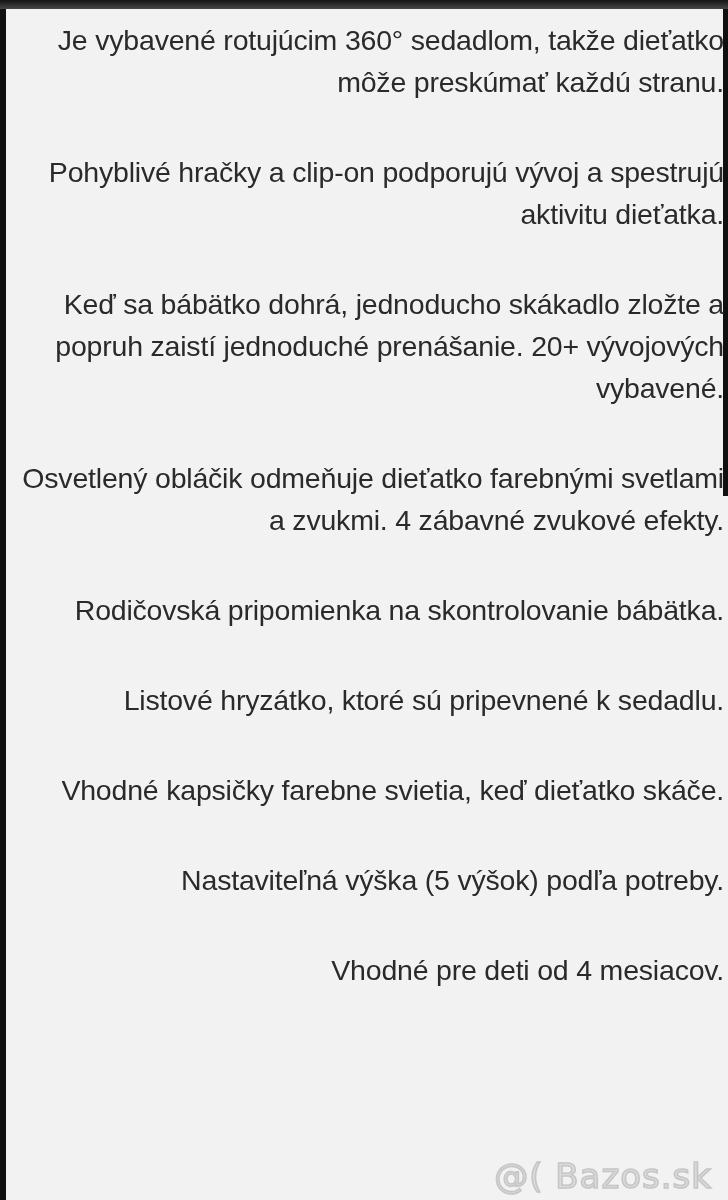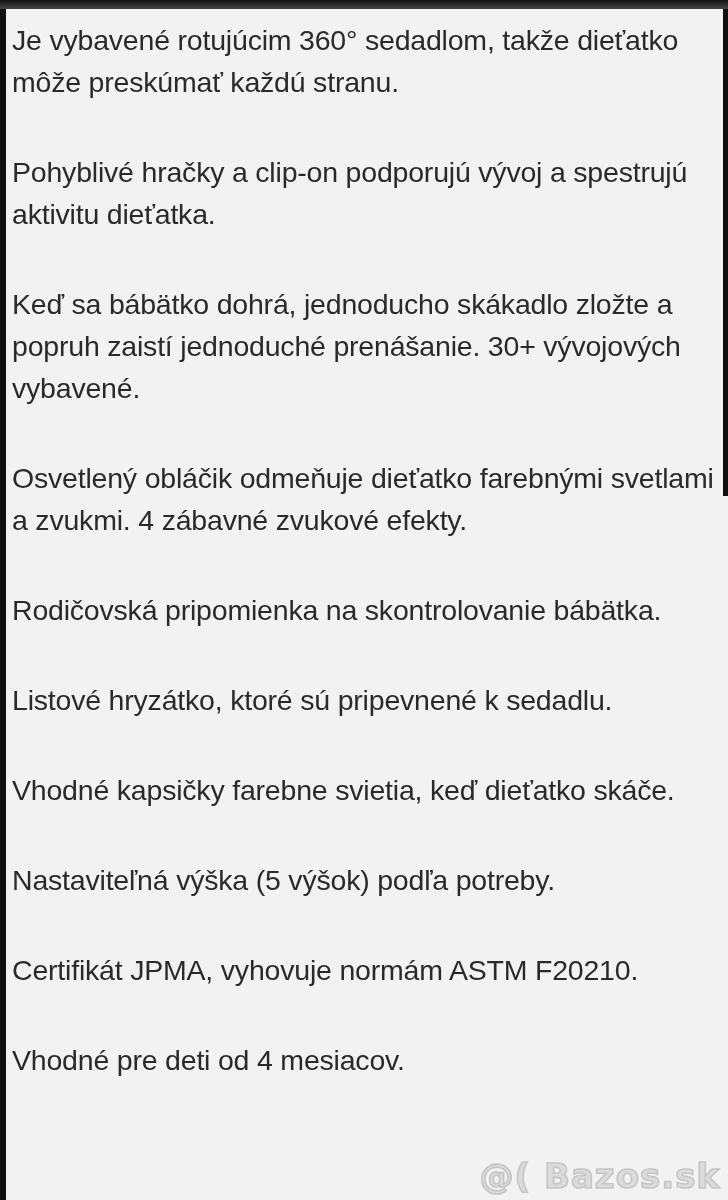--- a/index.html
+++ b/index.html
@@ -1,21 +1,21 @@
 <!DOCTYPE html>
 <html style="--bg: #f2f2f2; --text: #2a2a2a; --sidebar: #101010; --watermark: #c6c6c6;"><head>
 <meta charset="utf-8">
 <style>
   :root{
     --bg:#f2f2f2;
     --text:#2a2a2a;
     --sidebar:#101010;
     --watermark:#c6c6c6;
   }
-  *{margin:0;padding:0;box-sizing:border-box;}
+  *{margin:0;padding:0;box-sizing:border-box;text-align:right;}
   html,body{width:728px;height:1200px;}
   body{
     position:relative;
     overflow:hidden;
     background:var(--bg);
     font-family:"Liberation Sans", sans-serif;
     color:var(--text);
   }
   .edge-bar-left{
     position:absolute;left:0;top:0;bottom:0;width:6px;
@@ -40,24 +40,24 @@
   }
   .text-line{
     font-size:28.5px;
     line-height:42px;
     letter-spacing:-0.2px;
     white-space:nowrap;
     color:var(--text);
   }
   .watermark{
     position:absolute;
-    right:8px;bottom:4px;
+    right:16px;bottom:4px;
     font-family:"DejaVu Sans", sans-serif;
     font-size:34px;
-    font-weight:bold;
+    font-weight:normal;
     letter-spacing:1px;
     color:rgba(246,246,246,0.55);
     -webkit-text-stroke:1.6px var(--watermark);
     text-shadow:0 0 1px #bbbbbb;
     z-index:3;
     white-space:nowrap;
   }
 </style>
 </head>
 <body>
@@ -70,40 +70,37 @@
     <div class="paragraph">
       <div class="text-line">Je vybavené rotujúcim 360° sedadlom, takže dieťatko</div>
       <div class="text-line">môže preskúmať každú stranu.</div>
     </div>
     <div class="paragraph">
       <div class="text-line">Pohyblivé hračky a clip-on podporujú vývoj a spestrujú</div>
       <div class="text-line">aktivitu dieťatka.</div>
     </div>
     <div class="paragraph">
       <div class="text-line">Keď sa bábätko dohrá, jednoducho skákadlo zložte a</div>
-      <div class="text-line">popruh zaistí jednoduché prenášanie. 30+ vývojových</div>
+      <div class="text-line">popruh zaistí jednoduché prenášanie. 20+ vývojových</div>
       <div class="text-line">vybavené.</div>
     </div>
     <div class="paragraph">
       <div class="text-line">Osvetlený obláčik odmeňuje dieťatko farebnými svetlami</div>
       <div class="text-line">a zvukmi. 4 zábavné zvukové efekty.</div>
     </div>
     <div class="paragraph">
       <div class="text-line">Rodičovská pripomienka na skontrolovanie bábätka.</div>
     </div>
     <div class="paragraph">
       <div class="text-line">Listové hryzátko, ktoré sú pripevnené k sedadlu.</div>
     </div>
     <div class="paragraph">
       <div class="text-line">Vhodné kapsičky farebne svietia, keď dieťatko skáče.</div>
     </div>
     <div class="paragraph">
       <div class="text-line">Nastaviteľná výška (5 výšok) podľa potreby.</div>
     </div>
     <div class="paragraph">
-      <div class="text-line">Certifikát JPMA, vyhovuje normám ASTM F20210.</div>
-    </div>
-    <div class="paragraph">
       <div class="text-line">Vhodné pre deti od 4 mesiacov.</div>
     </div>
   </main>
 
 <div class="watermark">@( Bazos.sk</div>
 
 </body></html>

